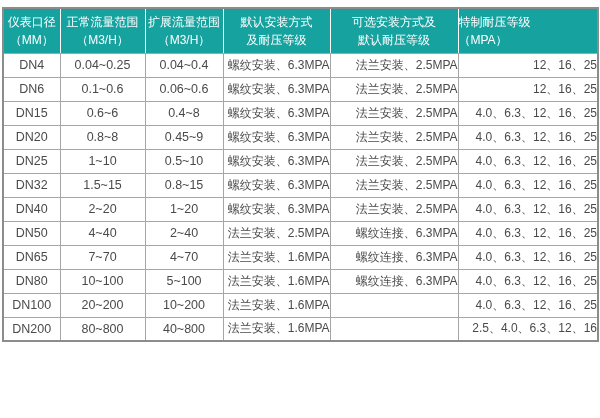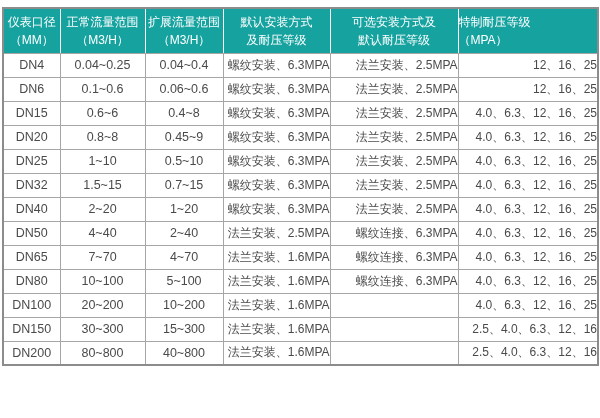--- a/index.html
+++ b/index.html
@@ -131,21 +131,21 @@
           <td>DN25</td>
           <td>1~10</td>
           <td>0.5~10</td>
           <td class="al">螺纹安装、6.3MPA</td>
           <td class="al">法兰安装、2.5MPA</td>
           <td class="al">4.0、6.3、12、16、25</td>
         </tr>
         <tr>
           <td>DN32</td>
           <td>1.5~15</td>
-          <td>0.7~15</td>
+          <td>0.8~15</td>
           <td class="al">螺纹安装、6.3MPA</td>
           <td class="al">法兰安装、2.5MPA</td>
           <td class="al">4.0、6.3、12、16、25</td>
         </tr>
         <tr>
           <td>DN40</td>
           <td>2~20</td>
           <td>1~20</td>
           <td class="al">螺纹安装、6.3MPA</td>
           <td class="al">法兰安装、2.5MPA</td>
@@ -177,28 +177,20 @@
         </tr>
         <tr>
           <td>DN100</td>
           <td>20~200</td>
           <td>10~200</td>
           <td class="al">法兰安装、1.6MPA</td>
           <td class="al"></td>
           <td class="al">4.0、6.3、12、16、25</td>
         </tr>
         <tr>
-          <td>DN150</td>
-          <td>30~300</td>
-          <td>15~300</td>
-          <td class="al">法兰安装、1.6MPA</td>
-          <td class="al"></td>
-          <td class="al">2.5、4.0、6.3、12、16</td>
-        </tr>
-        <tr>
           <td>DN200</td>
           <td>80~800</td>
           <td>40~800</td>
           <td class="al">法兰安装、1.6MPA</td>
           <td class="al"></td>
           <td class="al">2.5、4.0、6.3、12、16</td>
         </tr>
       </tbody>
   </table>
 </div>

